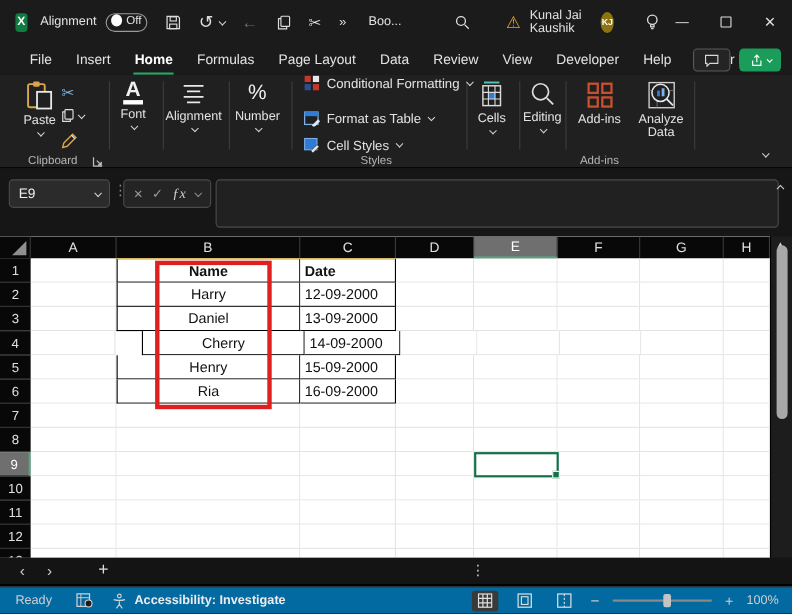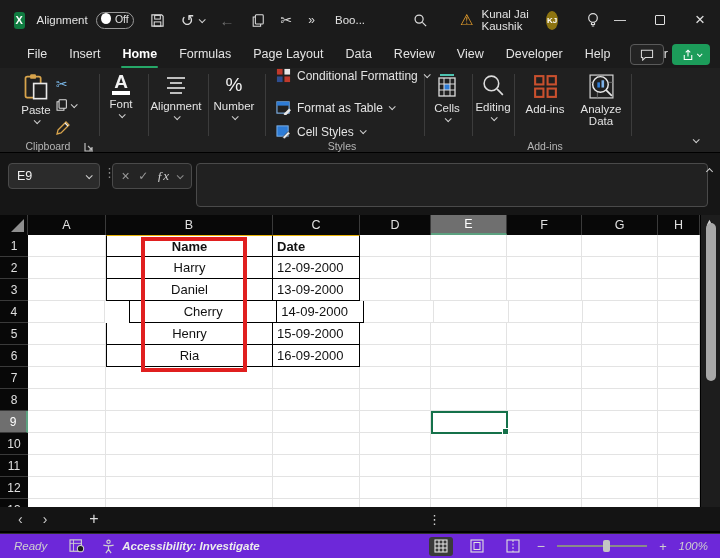--- a/index.html
+++ b/index.html
@@ -80,21 +80,21 @@
   #vscroll .thumb { position:absolute; left:5px; top:8px; width:10px; height:158px; background:#a8a8a8; border-radius:5px; }
 
   
   #tabbar { position:absolute; left:0; top:507px; width:720px; height:26px; background:#141414; border-bottom:2px solid #000; display:flex; align-items:center; }
   .tab-nav { color:#cfcfcf; font-size:14px; padding:0 10px; }
   .sheet-tab { font-size:12.5px; color:#dcdcdc; padding:0 18px; height:26px; display:flex; align-items:center; }
   .sheet-tab.active { background:#f4f4f4; color:#1a1a1a; font-weight:bold; border-bottom:3px solid #1fa05c; }
   .tab-div { width:1px; height:14px; background:#555; }
 
   
-  #statusbar { position:absolute; left:0; top:533px; width:720px; height:25px; background:#6d28d9; border-top:1px solid #2e2e2e; display:flex; align-items:center;font-style:italic; }
+  #statusbar { position:absolute; left:0; top:533px; width:720px; height:25px; background:#0369a1; border-top:1px solid #2e2e2e; display:flex; align-items:center; }
   .st-txt { color:#cfcfcf; font-size:11.5px; }
   .st-bold { color:#ececec; font-size:11.5px; font-weight:bold; }
   .viewico { width:24px; height:19px; display:flex; align-items:center; justify-content:center; border-radius:3px; }
   .viewico.active { background:#3a3a3a; }
   .zoom-track { width:90px; height:1.5px; background:#8a8a8a; position:relative; }
   .zoom-thumb { position:absolute; left:46px; top:-5px; width:7px; height:12px; background:#c4c4c4; border-radius:2px; }
 </style>
 </head>
 <body>
 

